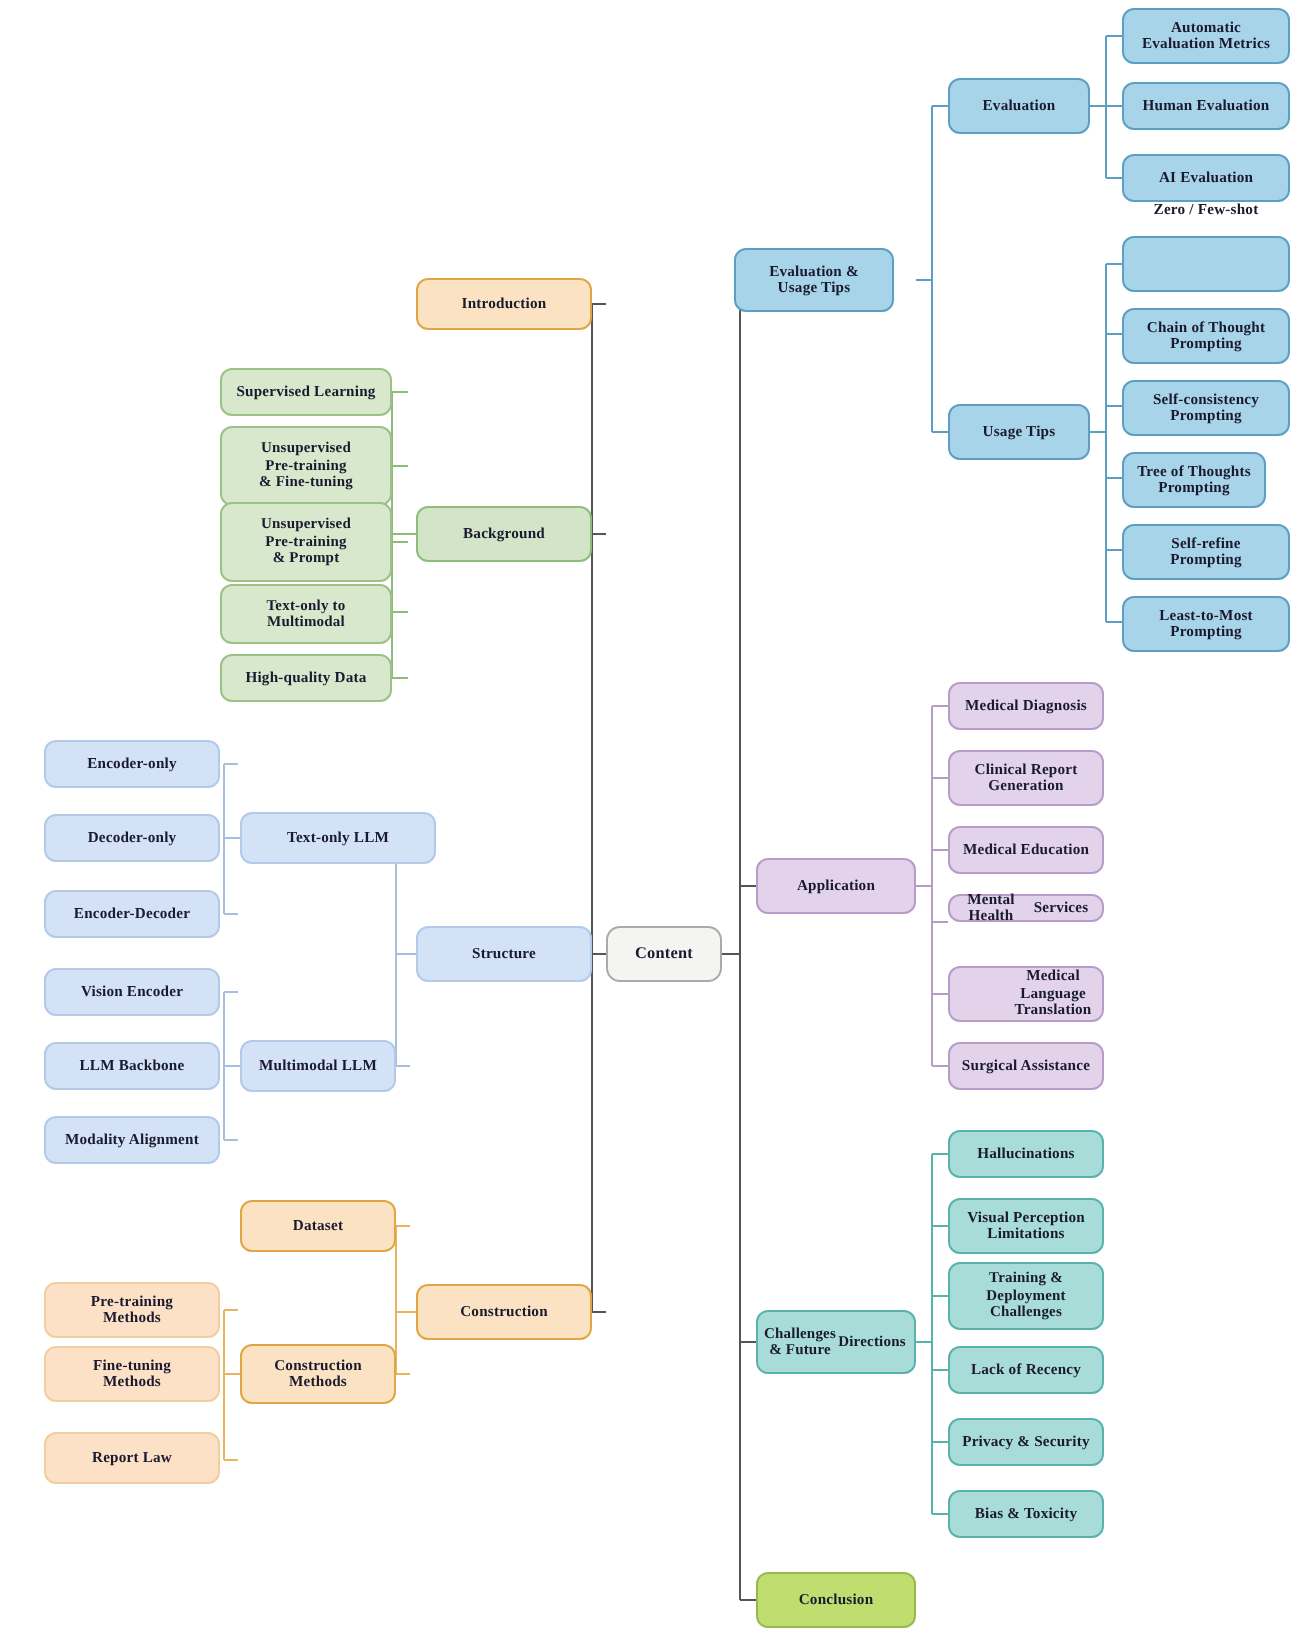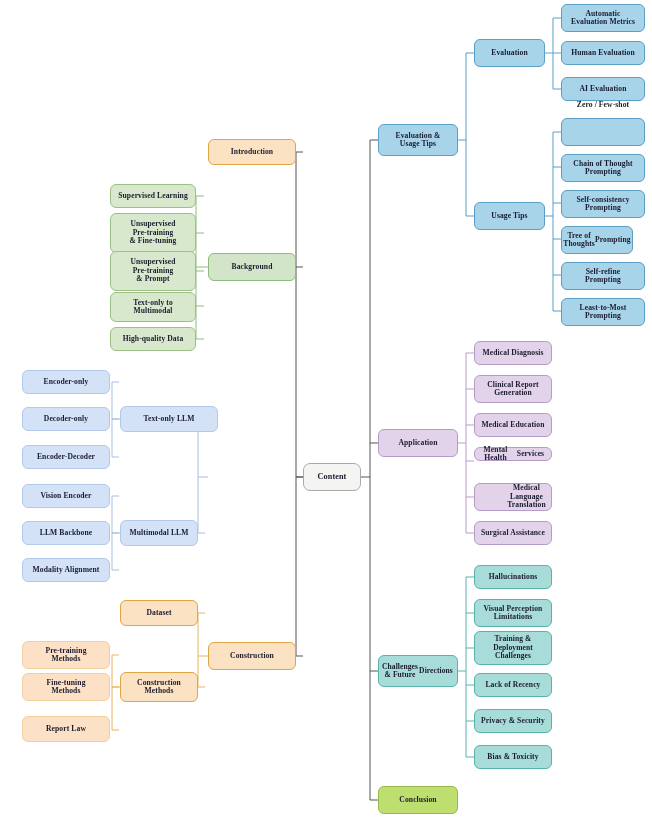--- a/index.html
+++ b/index.html
@@ -168,20 +168,23 @@
     <span>&amp; Prompt</span>
   </div>
   <div class="node c-greenlt two" style="left:110px;top:292px;width:86px;height:30px;flex-direction:column;">
     <span>Text-only to</span>
     <span>Multimodal</span>
   </div>
   <div class="node c-greenlt" style="left:110px;top:327px;width:86px;height:24px;">
     <span>High-quality Data</span>
   </div>
 
+  <div class="node c-bluepale" style="left:208px;top:463px;width:88px;height:28px;">
+    <span>Structure</span>
+  </div>
 
   <div class="node c-bluepale" style="left:120px;top:406px;width:98px;height:26px;">
     <span>Text-only LLM</span>
   </div>
   <div class="node c-bluepale" style="left:22px;top:370px;width:88px;height:24px;">
     <span>Encoder-only</span>
   </div>
   <div class="node c-bluepale" style="left:22px;top:407px;width:88px;height:24px;">
     <span>Decoder-only</span>
   </div>
@@ -218,21 +221,21 @@
     <span>Methods</span>
   </div>
   <div class="node c-orangelt" style="left:22px;top:673px;width:88px;height:28px;flex-direction:column;">
     <span>Fine-tuning</span>
     <span>Methods</span>
   </div>
   <div class="node c-orangelt" style="left:22px;top:716px;width:88px;height:26px;">
     <span>Report Law</span>
   </div>
 
-  <div class="node c-blue" style="left:378px;top:124px;width:80px;height:32px;flex-direction:column;align-items:center;">
+  <div class="node c-blue" style="left:367px;top:124px;width:80px;height:32px;flex-direction:column;align-items:center;">
     <span>Evaluation &amp;</span>
     <span>Usage Tips</span>
   </div>
 
   <div class="node c-blue" style="left:474px;top:39px;width:71px;height:28px;">
     <span>Evaluation</span>
   </div>
   <div class="node c-blue" style="left:561px;top:4px;width:84px;height:28px;flex-direction:column;">
     <span>Automatic</span>
     <span>Evaluation Metrics</span>
@@ -252,21 +255,21 @@
     <span>Prompting</span>
   </div>
   <div class="node c-blue" style="left:561px;top:154px;width:84px;height:28px;flex-direction:column;">
     <span>Chain of Thought</span>
     <span>Prompting</span>
   </div>
   <div class="node c-blue" style="left:561px;top:190px;width:84px;height:28px;flex-direction:column;">
     <span>Self-consistency</span>
     <span>Prompting</span>
   </div>
-  <div class="node c-blue" style="left:561px;top:226px;width:72px;height:28px;flex-direction:row;">
+  <div class="node c-blue" style="left:561px;top:226px;width:72px;height:28px;flex-direction:column;">
     <span>Tree of Thoughts</span>
     <span>Prompting</span>
   </div>
   <div class="node c-blue" style="left:561px;top:262px;width:84px;height:28px;flex-direction:column;">
     <span>Self-refine</span>
     <span>Prompting</span>
   </div>
   <div class="node c-blue" style="left:561px;top:298px;width:84px;height:28px;flex-direction:column;">
     <span>Least-to-Most</span>
     <span>Prompting</span>

